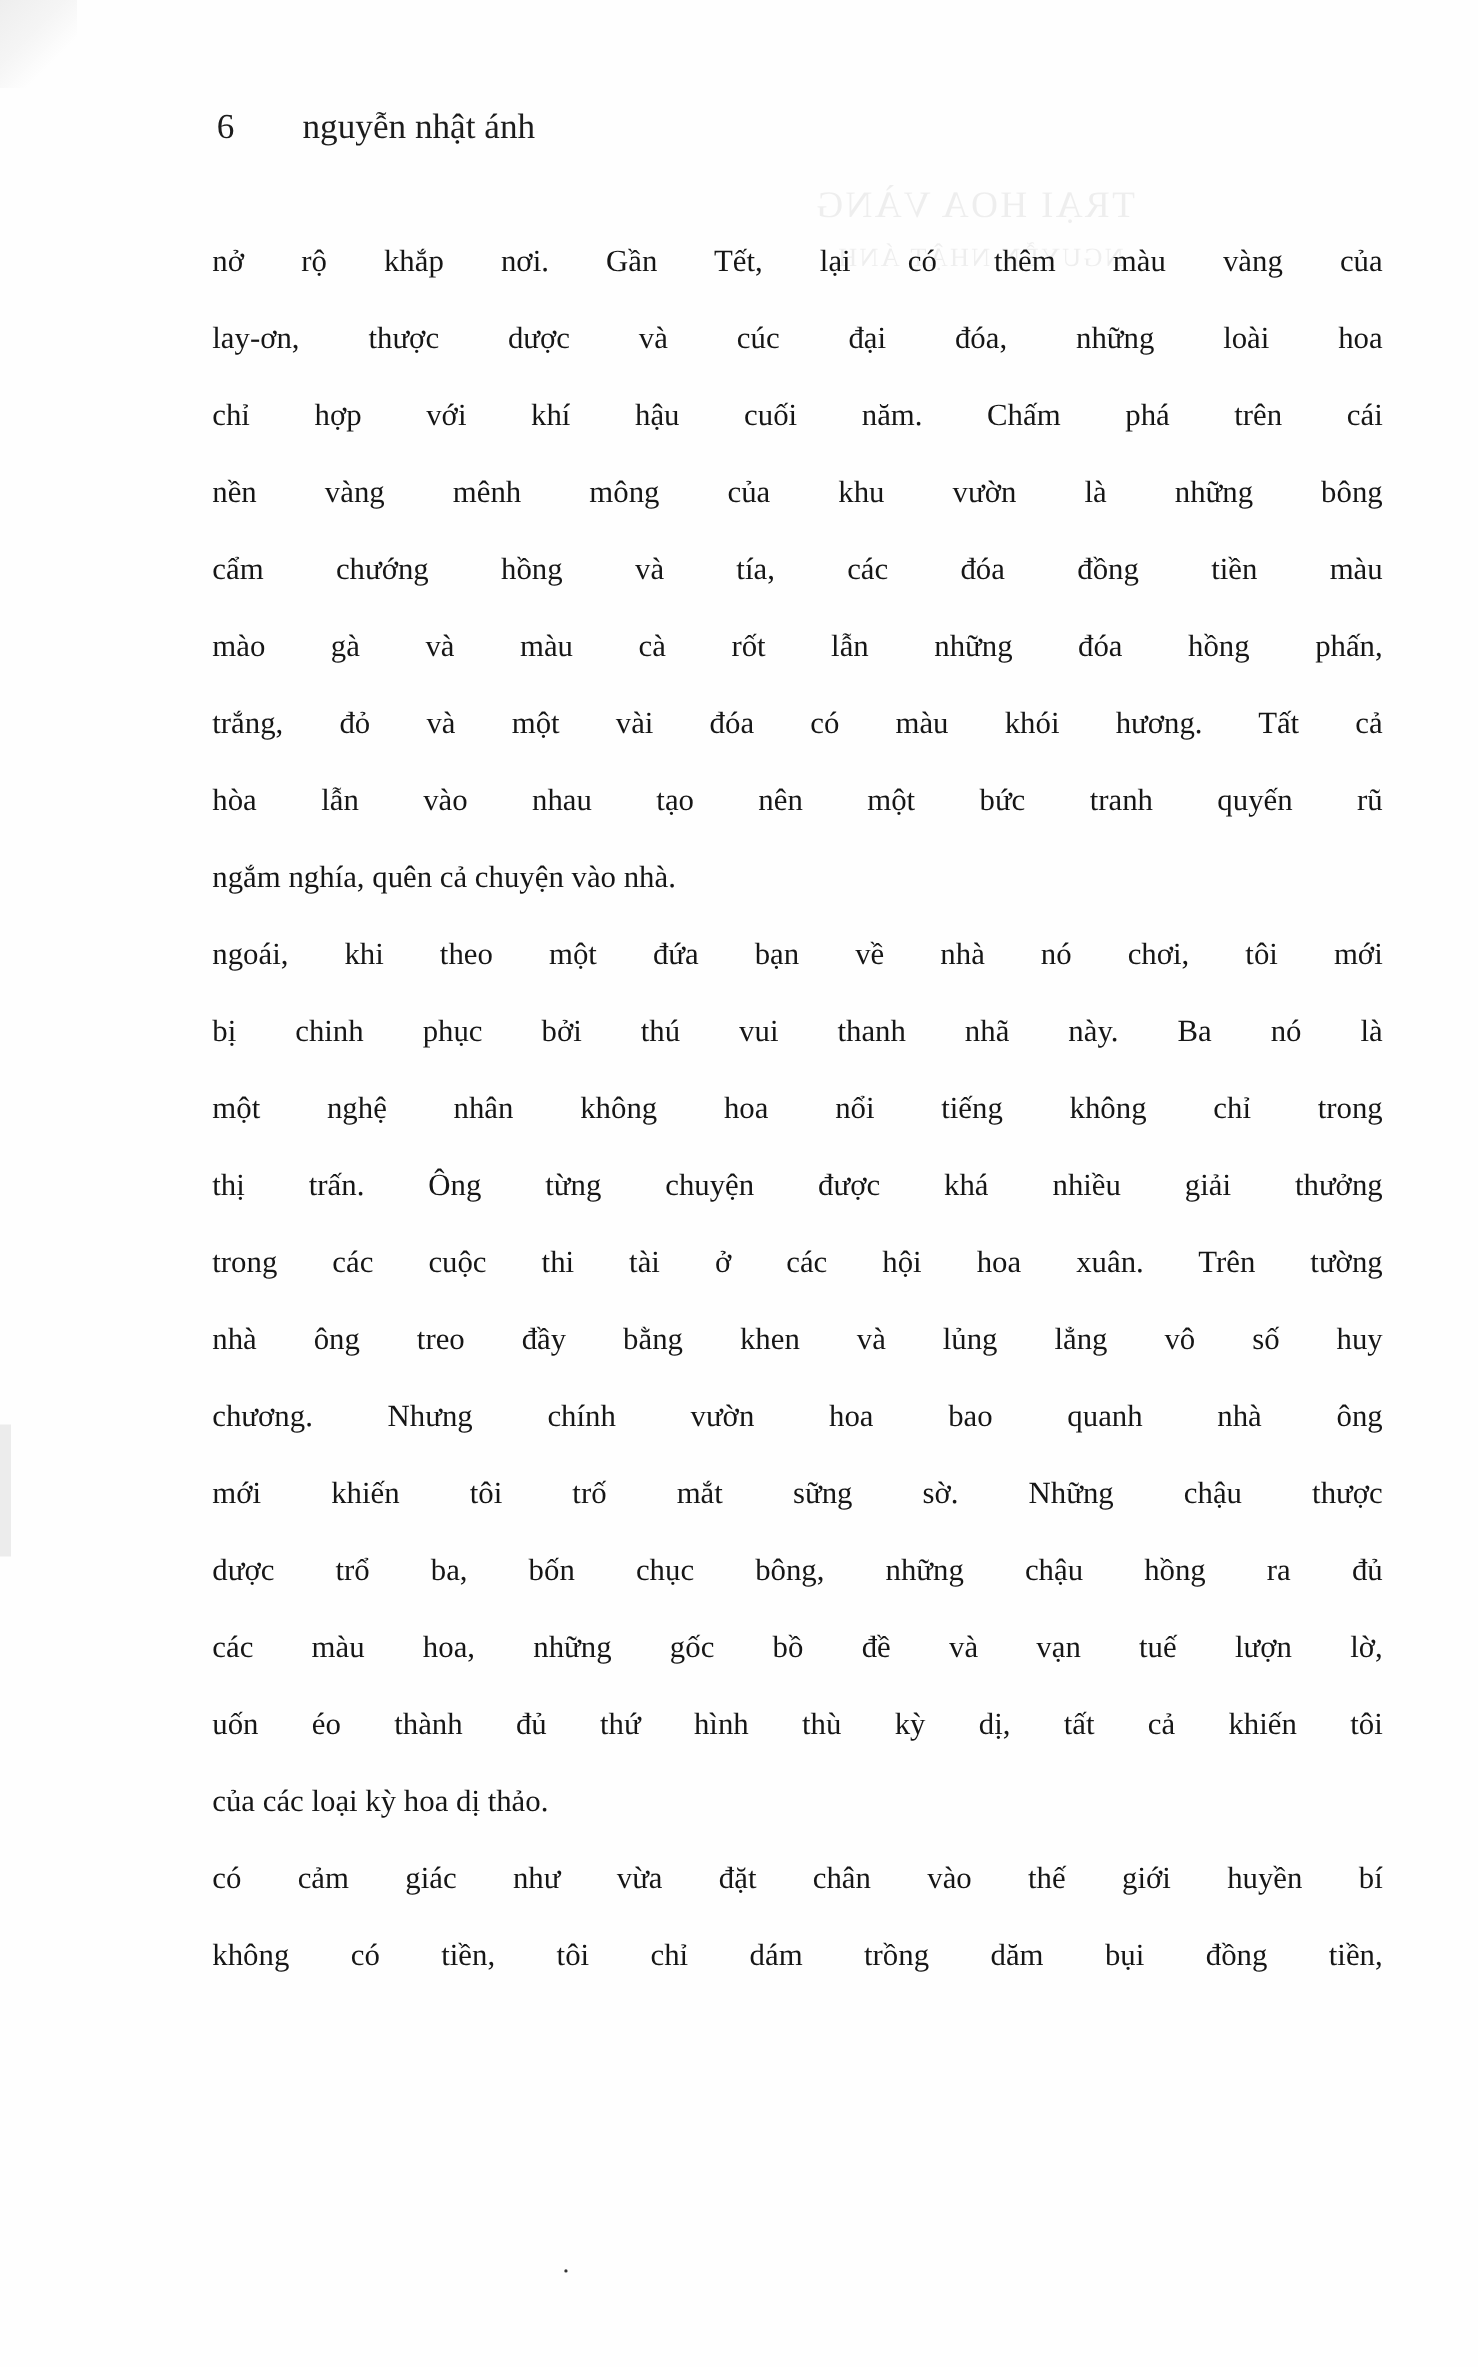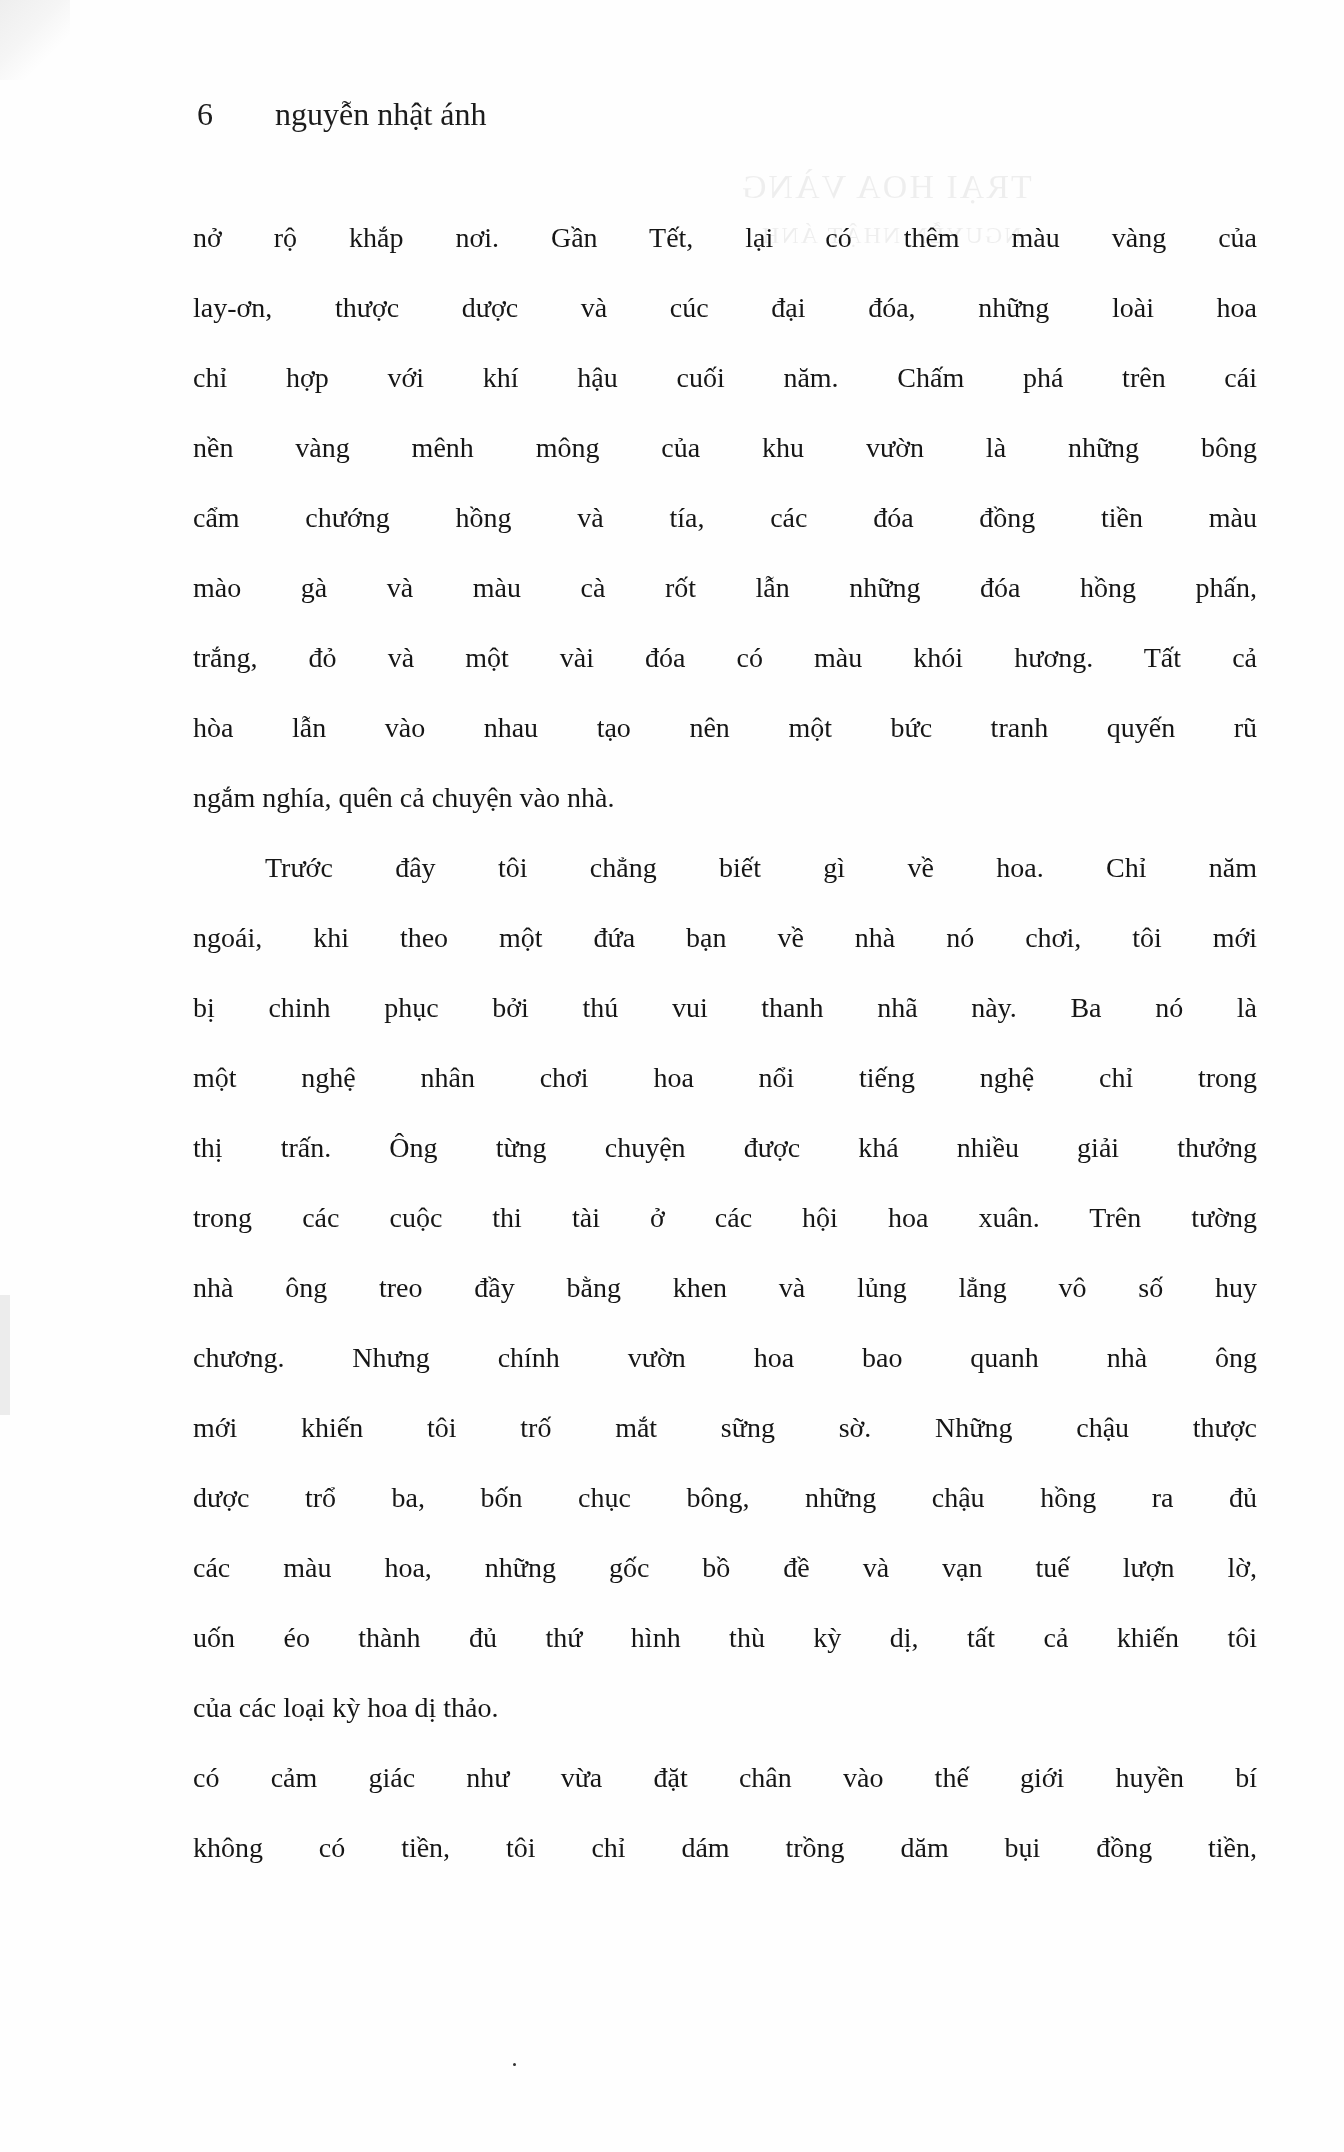--- a/index.html
+++ b/index.html
@@ -112,24 +112,23 @@
       <span class="line">chỉ hợp với khí hậu cuối năm. Chấm phá trên cái</span>
       <span class="line">nền vàng mênh mông của khu vườn là những bông</span>
       <span class="line">cẩm chướng hồng và tía, các đóa đồng tiền màu</span>
       <span class="line">mào gà và màu cà rốt lẫn những đóa hồng phấn,</span>
       <span class="line">trắng, đỏ và một vài đóa có màu khói hương. Tất cả</span>
       <span class="line">hòa lẫn vào nhau tạo nên một bức tranh quyến rũ</span>
       <span class="line last">ngắm nghía, quên cả chuyện vào nhà.</span>
     </div>
 
     <div>
-      <span class="line indent">Trước đây tôi chẳng biết gì về hoa. Chỉ năm</span>
       <span class="line">ngoái, khi theo một đứa bạn về nhà nó chơi, tôi mới</span>
       <span class="line">bị chinh phục bởi thú vui thanh nhã này. Ba nó là</span>
-      <span class="line">một nghệ nhân chơi hoa nổi tiếng nghệ chỉ trong</span>
+      <span class="line">một nghệ nhân không hoa nổi tiếng không chỉ trong</span>
       <span class="line">thị trấn. Ông từng chuyện được khá nhiều giải thưởng</span>
       <span class="line">trong các cuộc thi tài ở các hội hoa xuân. Trên tường</span>
       <span class="line">nhà ông treo đầy bằng khen và lủng lẳng vô số huy</span>
       <span class="line">chương. Nhưng chính vườn hoa bao quanh nhà ông</span>
       <span class="line">mới khiến tôi trố mắt sững sờ. Những chậu thược</span>
       <span class="line">dược trổ ba, bốn chục bông, những chậu hồng ra đủ</span>
       <span class="line">các màu hoa, những gốc bồ đề và vạn tuế lượn lờ,</span>
       <span class="line">uốn éo thành đủ thứ hình thù kỳ dị, tất cả khiến tôi</span>
       <span class="line last">của các loại kỳ hoa dị thảo.</span>
       <span class="line">có cảm giác như vừa đặt chân vào thế giới huyền bí</span>

